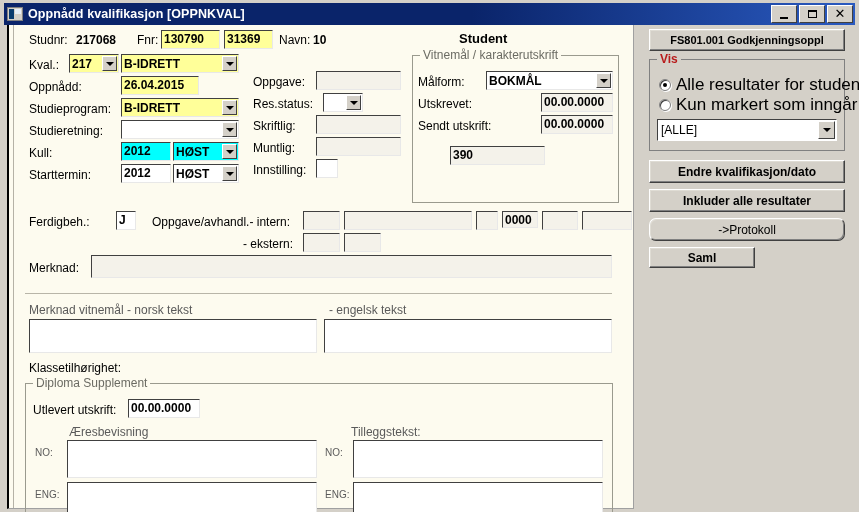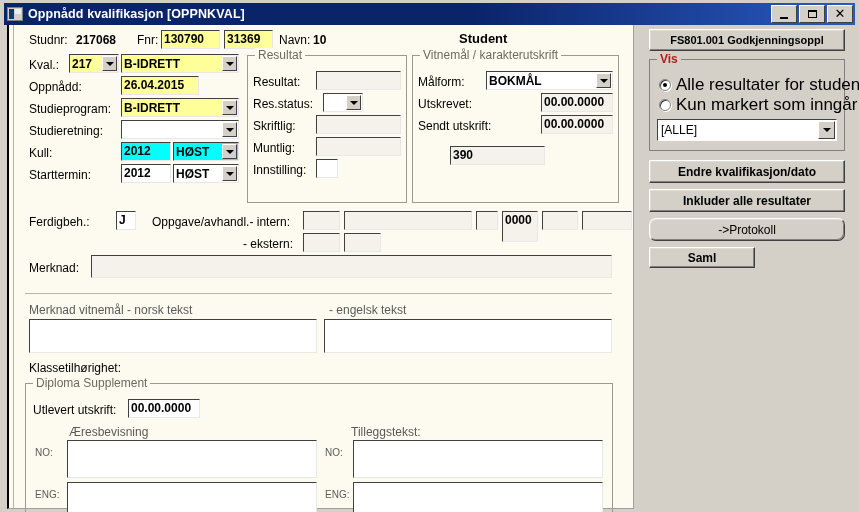--- a/index.html
+++ b/index.html
@@ -410,24 +410,21 @@
 
         <div class="abs lbl" style="left:16px; top:143px;">Starttermin:</div>
         <div class="abs tfield bold" style="left:108px; top:139px; width:50px; height:19px;">2012</div>
         <div class="abs combo bold" style="left:160px; top:139px; width:66px; height:19px;">
           <span class="cval">HØST</span>
           <span class="arrowbtn">
               <i class="caret"></i>
             </span>
         </div>
 
-        <div class="group" style="left:234px; top:30px; width:160px; height:148px;">
-          <div class="glegend">Resultat</div>
-        </div>
-        <div class="abs lbl" style="left:240px; top:50px;">Resultat:</div>
+        <div class="abs lbl" style="left:240px; top:50px;">Oppgave:</div>
         <div class="abs tfield ltgray" style="left:303px; top:46px; width:85px; height:19px;"></div>
 
         <div class="abs lbl" style="left:240px; top:72px;">Res.status:</div>
         <div class="abs combo" style="left:310px; top:68px; width:40px; height:19px;">
           <span class="cval"></span>
           <span class="arrowbtn">
               <i class="caret"></i>
             </span>
         </div>
 
@@ -458,21 +455,21 @@
         <div class="abs tfield ltgray bold" style="left:528px; top:90px; width:72px; height:19px;">00.00.0000</div>
 
         <div class="abs tfield ltgray bold" style="left:437px; top:121px; width:95px; height:19px;">390</div>
 
         <div class="abs lbl" style="left:16px; top:190px;">Ferdigbeh.:</div>
         <div class="abs tfield bold" style="left:103px; top:186px; width:20px; height:19px;">J</div>
         <div class="abs lbl" style="left:139px; top:190px;">Oppgave/avhandl.- intern:</div>
         <div class="abs tfield ltgray" style="left:290px; top:186px; width:37px; height:19px;"></div>
         <div class="abs tfield ltgray" style="left:331px; top:186px; width:128px; height:19px;"></div>
         <div class="abs tfield ltgray" style="left:463px; top:186px; width:22px; height:19px;"></div>
-        <div class="abs tfield ltgray bold" style="left:489px; top:186px; width:36px; height:31px;">0000</div>
+        <div class="abs tfield ltgray bold" style="left:489px; top:186px; width:36px; height:17px;">0000</div>
         <div class="abs tfield ltgray" style="left:529px; top:186px; width:36px; height:19px;"></div>
         <div class="abs tfield ltgray" style="left:569px; top:186px; width:50px; height:19px;"></div>
 
         <div class="abs lbl" style="left:230px; top:212px;">- ekstern:</div>
         <div class="abs tfield ltgray" style="left:290px; top:208px; width:37px; height:19px;"></div>
         <div class="abs tfield ltgray" style="left:331px; top:208px; width:37px; height:19px;"></div>
 
         <div class="abs lbl" style="left:16px; top:236px;">Merknad:</div>
         <div class="abs tfield ltgray" style="left:78px; top:230px; width:521px; height:23px;"></div>
 

